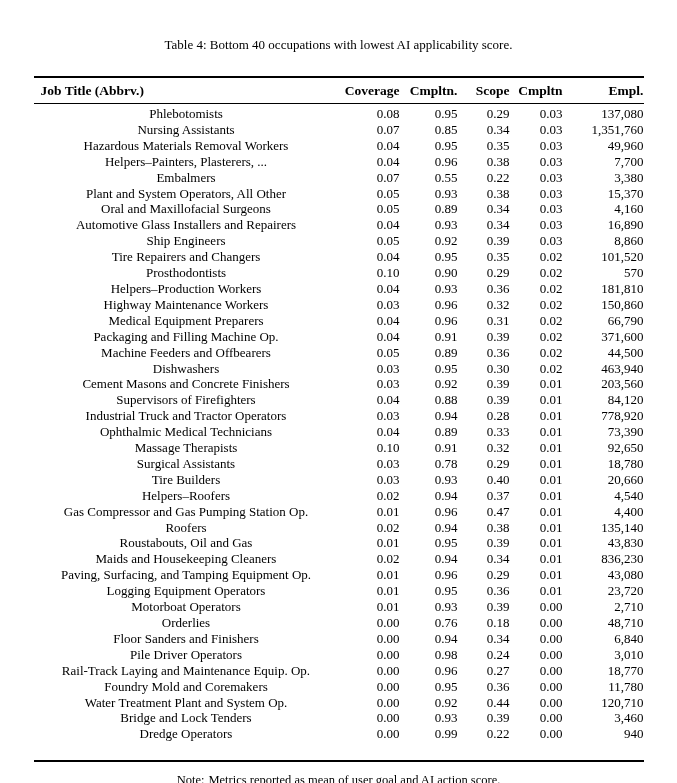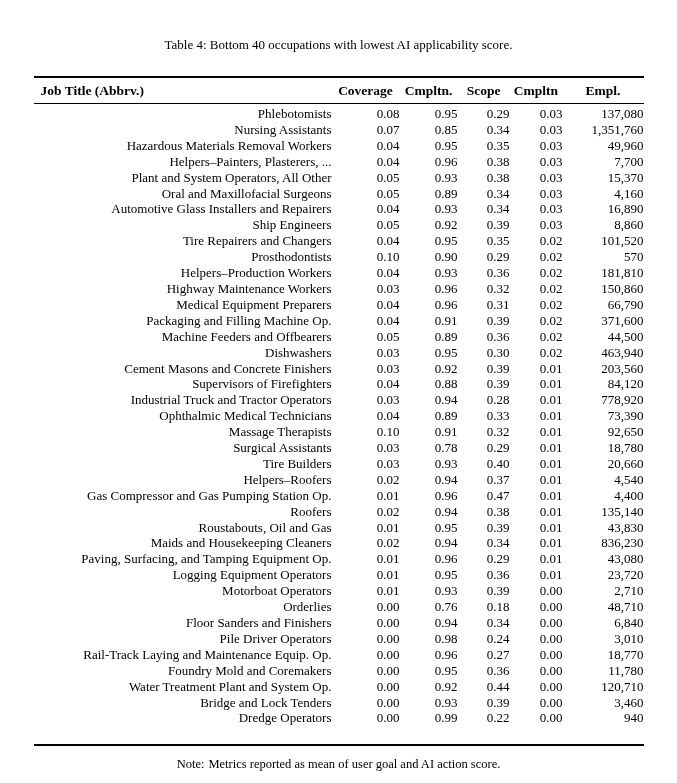--- a/index.html
+++ b/index.html
@@ -25,40 +25,41 @@
     margin: 24px auto 0 auto;
     border-collapse: collapse;
     border-top: 2px solid #000000;
     border-bottom: 2px solid #000000;
     font-size: 13px;
     table-layout: fixed;
   }
   table.paper-table thead th {
     border-bottom: 1px solid #000000;
     font-weight: bold;
+    text-align: right;
     height: 25px;
     vertical-align: middle;
     padding: 0;
     font-size: 13.5px;
     white-space: nowrap;
   }
   table.paper-table thead th.col-title {
     text-align: left;
     padding-left: 7px;
   }
   table.paper-table tbody td {
     height: 15.9px;
     line-height: 15.9px;
     padding: 0;
     text-align: right;
     white-space: nowrap;
     overflow: hidden;
   }
   table.paper-table tbody td:first-child {
-    text-align: right;
+    text-align: center;
     padding-left: 7px;
   }
   table.paper-table tbody tr:first-child td { padding-top: 2px; }
   table.paper-table tbody tr:last-child td { padding-bottom: 18px; }
   .note {
     text-align: center;
     font-size: 12.5px;
     margin-top: 11px;
   }
   .note .note-label {
@@ -118,20 +119,28 @@
         </tr>
         <tr>
           <td>Helpers–Painters, Plasterers, ...</td>
           <td>0.04</td>
           <td>0.96</td>
           <td>0.38</td>
           <td>0.03</td>
           <td>7,700</td>
         </tr>
         <tr>
+          <td>Embalmers</td>
+          <td>0.07</td>
+          <td>0.55</td>
+          <td>0.22</td>
+          <td>0.03</td>
+          <td>3,380</td>
+        </tr>
+        <tr>
           <td>Plant and System Operators, All Other</td>
           <td>0.05</td>
           <td>0.93</td>
           <td>0.38</td>
           <td>0.03</td>
           <td>15,370</td>
         </tr>
         <tr>
           <td>Oral and Maxillofacial Surgeons</td>
           <td>0.05</td>

